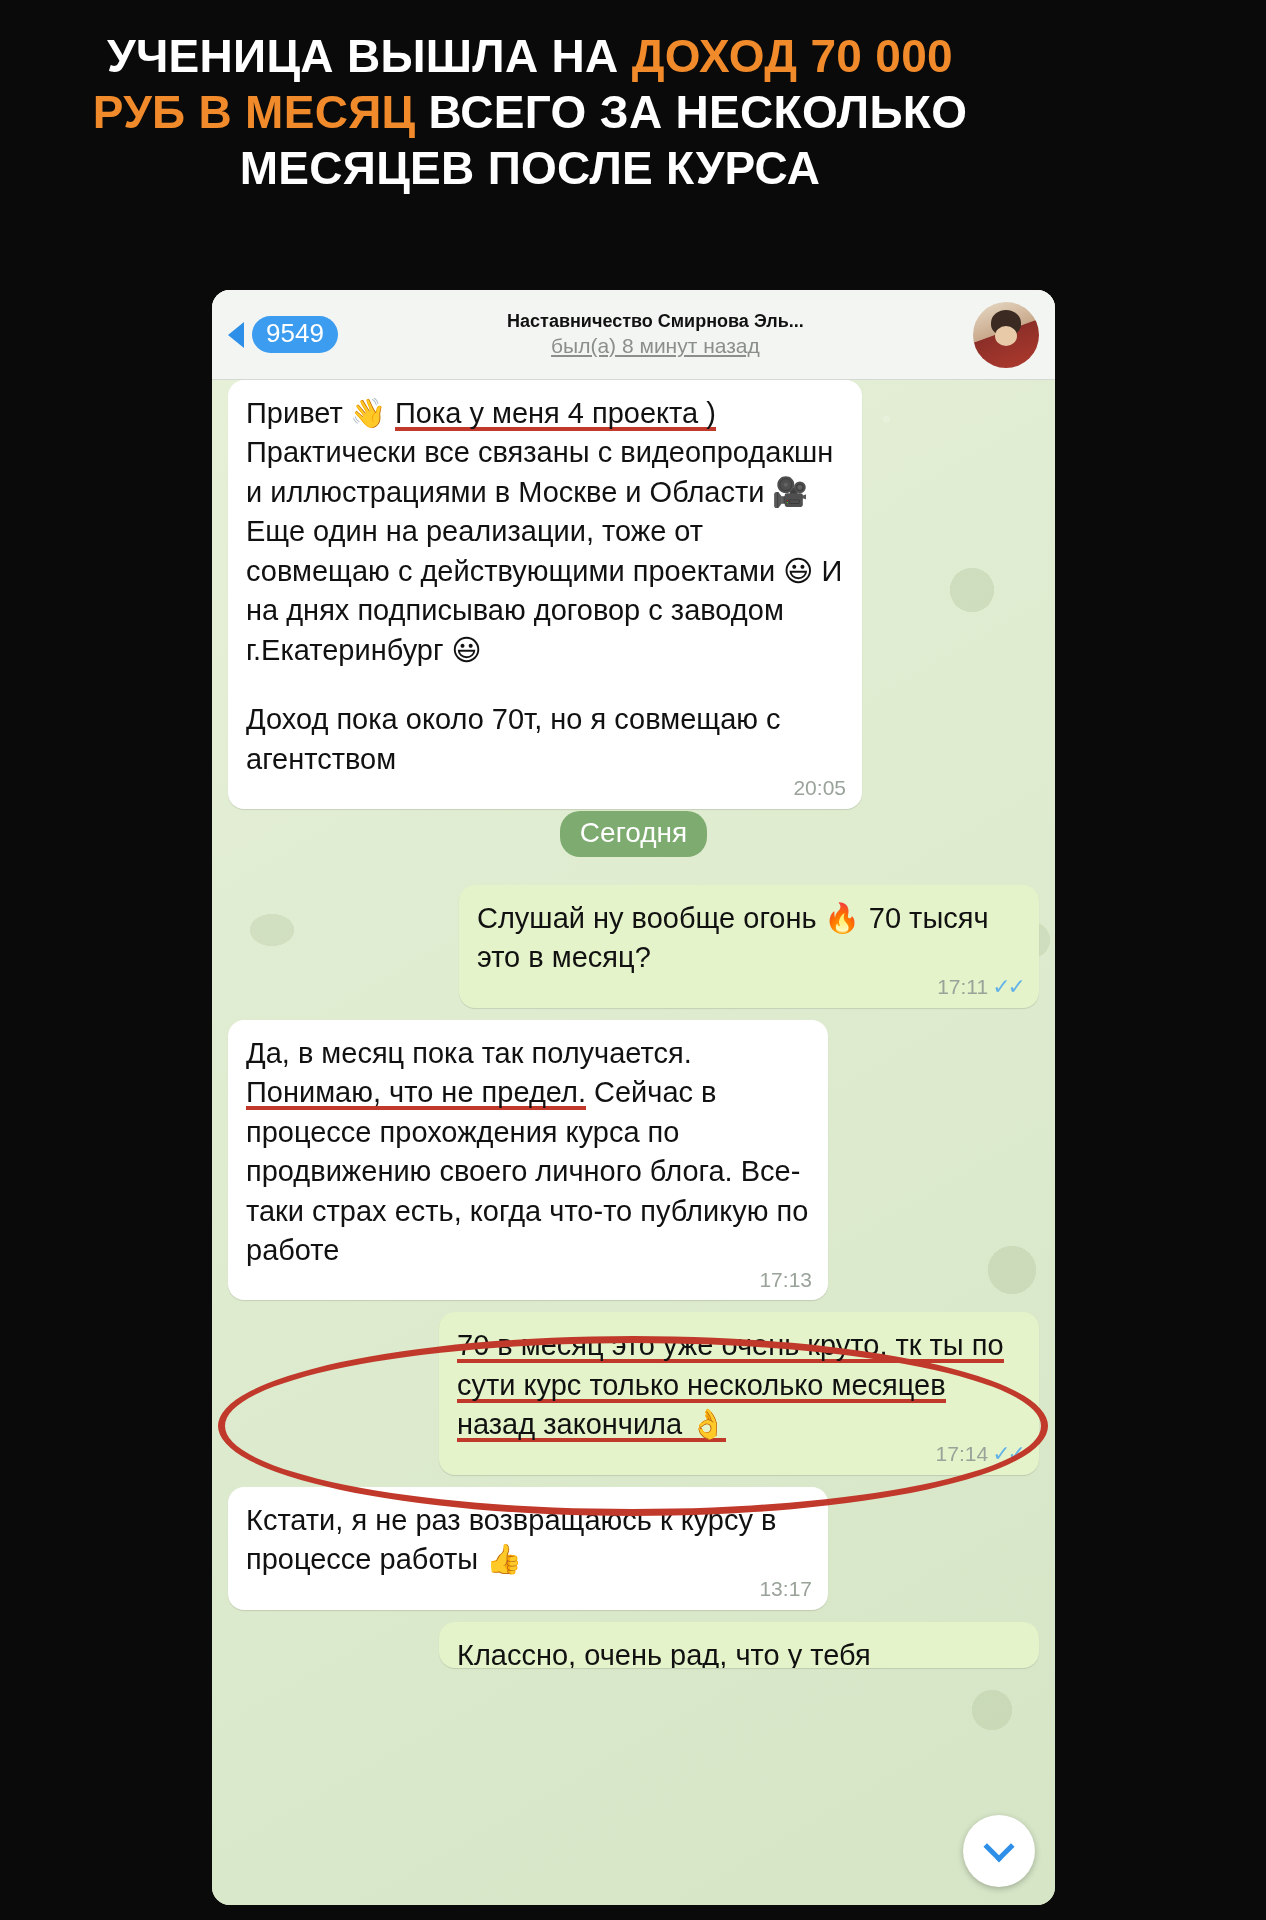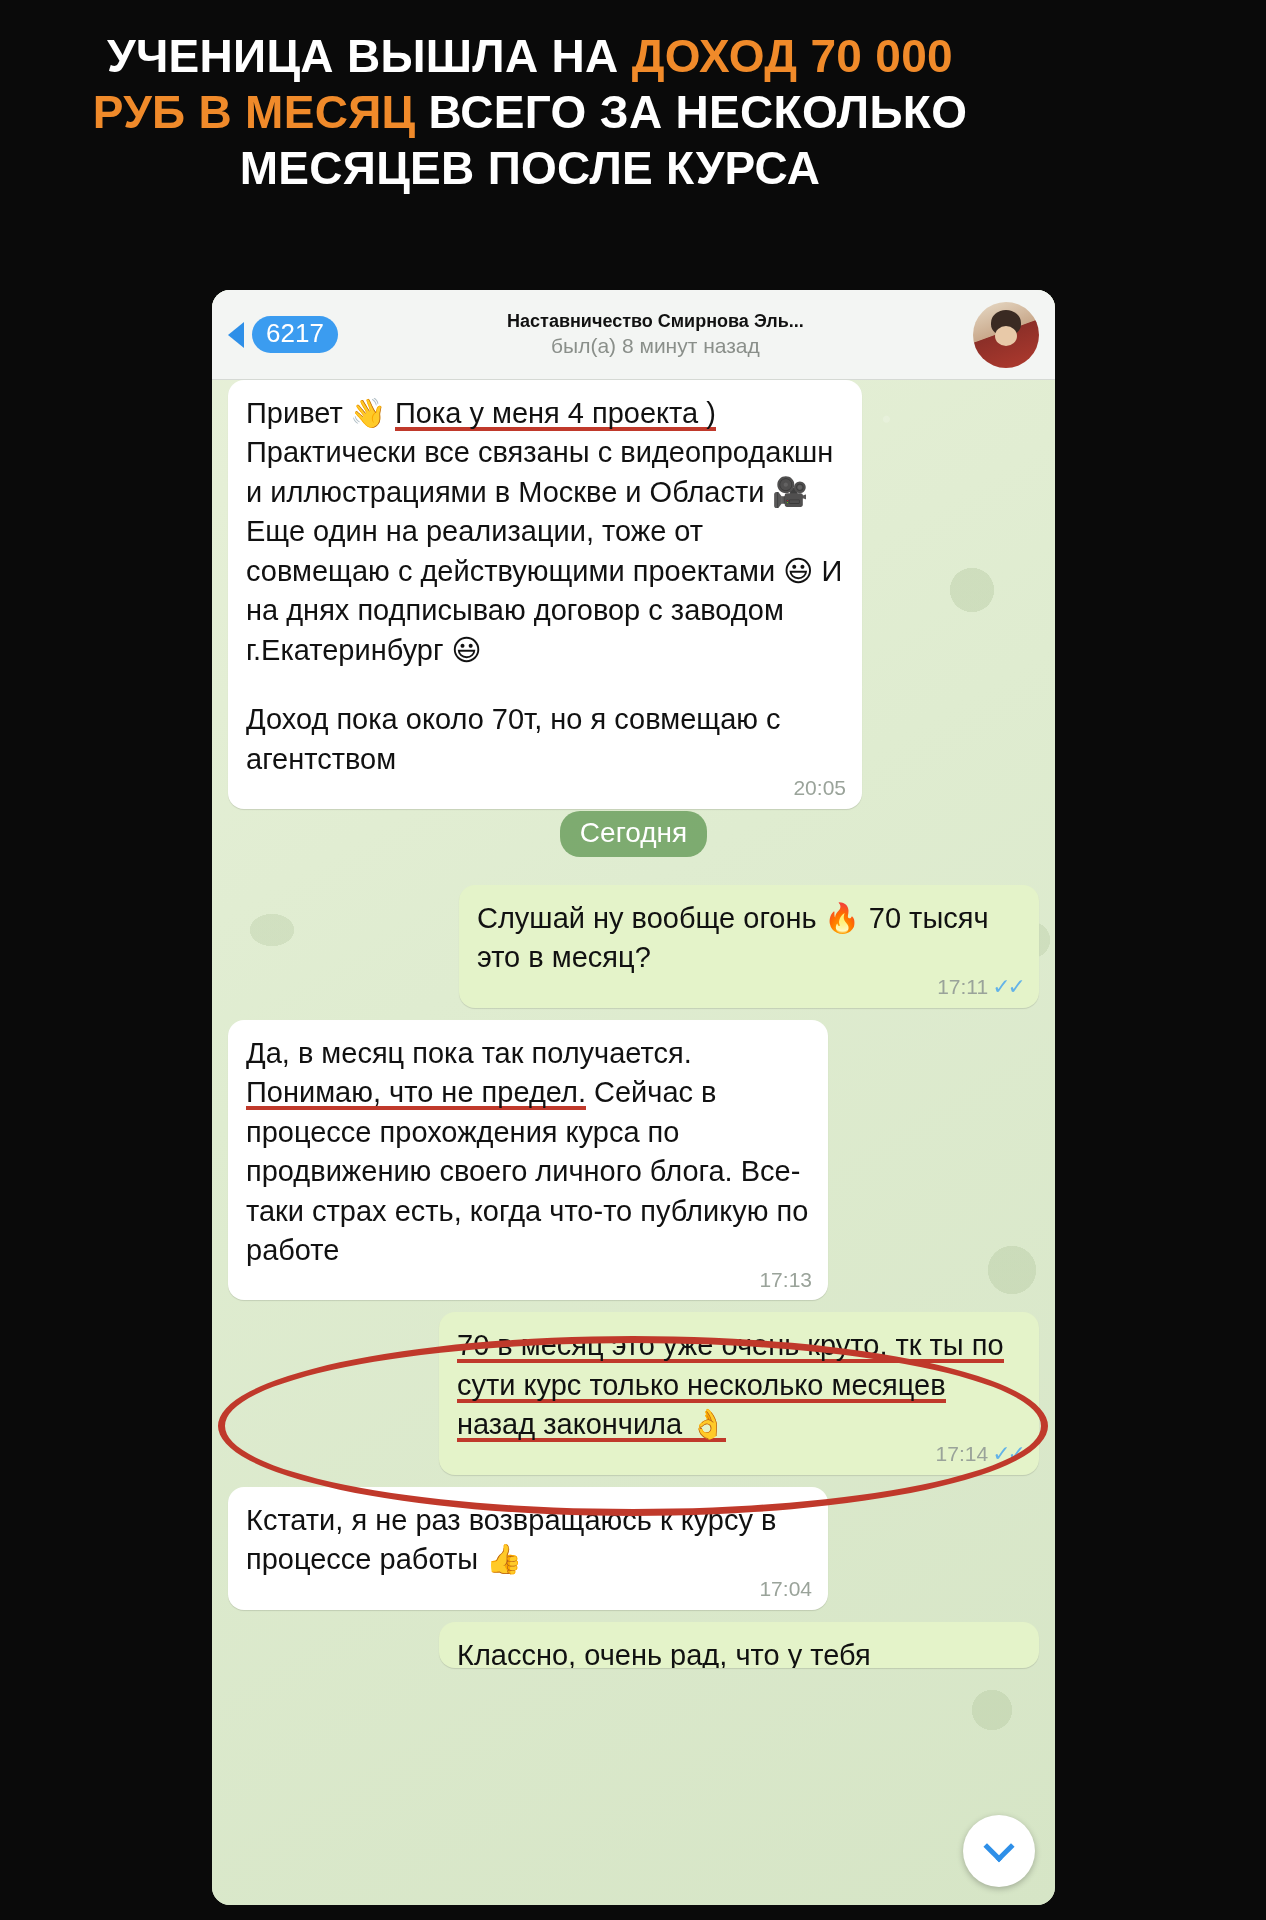--- a/index.html
+++ b/index.html
@@ -112,20 +112,21 @@
     font-weight: 600;
     color: #111;
     white-space: nowrap;
     overflow: hidden;
     text-overflow: ellipsis;
   }
   .chat-subtitle {
     font-size: 21px;
     color: #8a8f8a;
     margin-top: 2px;
+    text-decoration: underline;
   }
   .avatar {
     flex: 0 0 auto;
     width: 66px; height: 66px;
     border-radius: 50%;
     background: linear-gradient(160deg,#e8dcc8 0%, #c9a98c 45%, #8c2f28 46%, #b03a2e 100%);
     position: relative;
     overflow: hidden;
   }
   .avatar::before {
@@ -251,21 +252,21 @@
     <span class="accent">руб в месяц</span><span> всего за несколько</span><br>
     <span>месяцев после курса</span>
   </div>
 
   <div class="phone">
     <div class="wallpaper"></div>
 
     <div class="chat-header">
       <div class="back-group">
         <div class="back-chevron"></div>
-        <div class="unread-badge">6217</div>
+        <div class="unread-badge">9549</div>
       </div>
       <div class="header-center">
         <div class="chat-title">Наставничество Смирнова Эль...</div>
         <div class="chat-subtitle">был(а) 8 минут назад</div>
       </div>
       <div class="avatar"></div>
     </div>
 
     <div class="messages">
 
@@ -304,21 +305,21 @@
         <span class="u-red">70 в месяц это уже очень круто, тк ты по сути курс только несколько месяцев назад закончила 👌</span>
         <span class="time">
             <span>17:14</span>
             <span class="ticks">✓✓</span>
           </span>
       </div>
 
       <div class="msg in" style="max-width:600px;">
         <span>Кстати, я не раз возвращаюсь к курсу в процессе работы 👍</span>
         <span class="time">
-            <span>17:04</span>
+            <span>13:17</span>
           </span>
       </div>
 
       <div class="msg out clipped" style="max-width:600px;padding-bottom:10px;">
         <span>Классно, очень рад, что у тебя</span>
       </div>
 
     </div>
 
     <div class="ellipse"></div>

